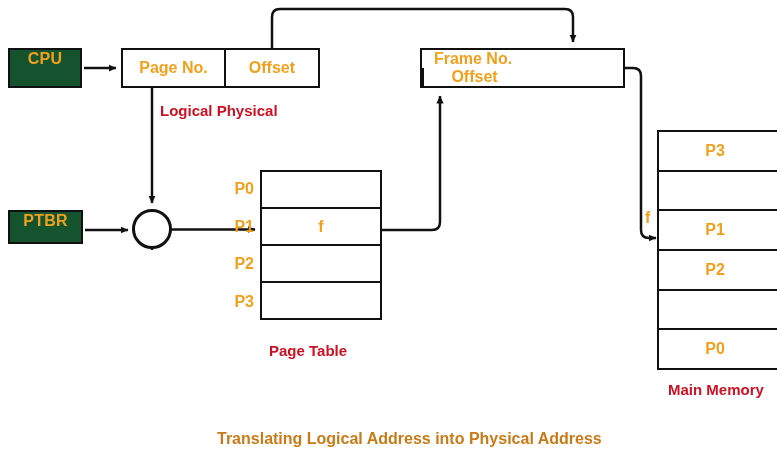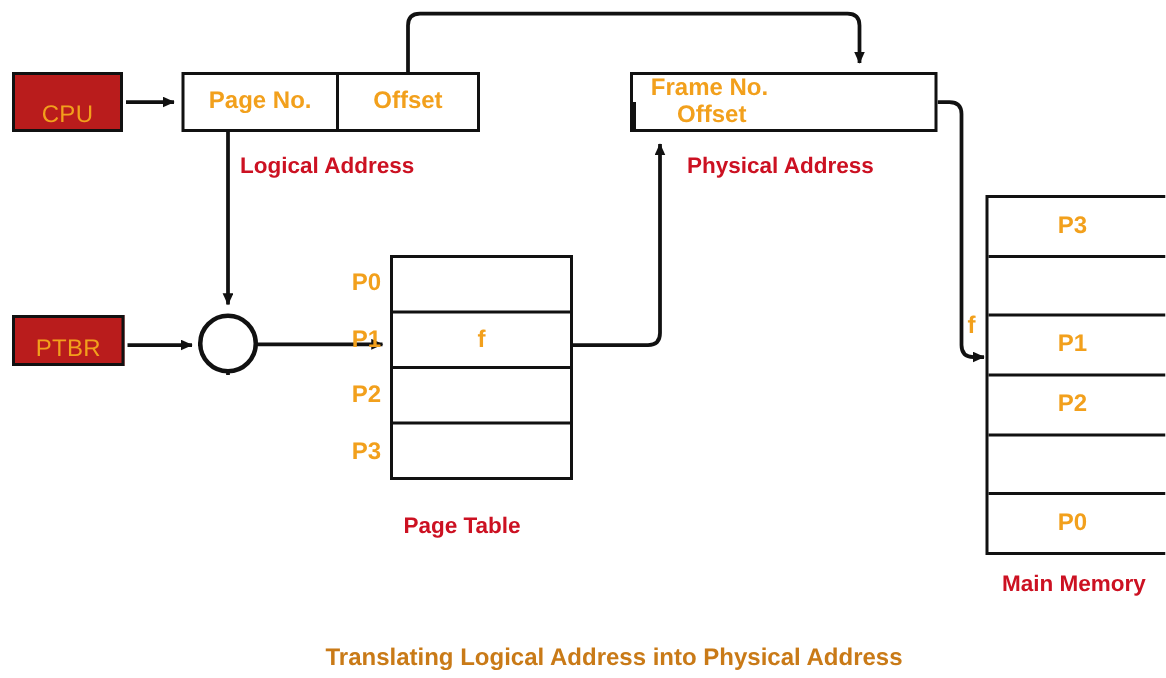--- a/index.html
+++ b/index.html
@@ -20,26 +20,26 @@
     left: 0;
     top: 0;
     width: 777px;
     height: 452px;
     pointer-events: none;
   }
   .box {
     position: absolute;
     box-sizing: border-box;
     border: 2.5px solid #111111;
-    background: #b91c1c;
+    background: #14532d;
     display: flex;
-    align-items: flex-end;
+    align-items: flex-start;
     justify-content: center;
     color: #F2A01C;
-    font-weight: normal;
+    font-weight: bold;
     font-size: 16px;
     letter-spacing: 0.2px;
   }
   .split-box {
     position: absolute;
     box-sizing: border-box;
     border: 2.5px solid #111111;
     background: #ffffff;
     display: flex;
     align-items: stretch;
@@ -154,27 +154,26 @@
   <div class="box" style="left:8px; top:210px; width:75px; height:34px;">
     <span>PTBR</span>
   </div>
 
   <div class="adder" style="left:132px; top:209px; width:40px; height:40px;"></div>
 
   <div class="split-box" style="left:121px; top:48px; width:199px; height:40px;">
     <div class="cell" style="width:103px;border-radius:17px;">Page No.</div>
     <div class="cell divider" style="width:96px;">Offset</div>
   </div>
-  <div class="cap-red" style="left:160px; top:102px;">Logical Address</div>
+  <div class="cap-red" style="left:160px; top:102px;">Logical Physical</div>
 
   <div class="split-box" style="left:420px; top:48px; width:205px; height:40px;flex-direction:column;">
     <div class="cell" style="width:102px;">Frame No.</div>
     <div class="cell divider" style="width:103px;">Offset</div>
   </div>
-  <div class="cap-red" style="left:458px; top:102px;">Physical Address</div>
 
   <div class="vtable" style="left:260px; top:170px; width:122px; height:150px;">
     <div class="row"></div>
     <div class="row">f</div>
     <div class="row"></div>
     <div class="row"></div>
   </div>
   <div class="side-label" style="left:206px; top:180px; width:48px;">P0</div>
   <div class="side-label" style="left:206px; top:218px; width:48px;">P1</div>
   <div class="side-label" style="left:206px; top:255px; width:48px;">P2</div>

